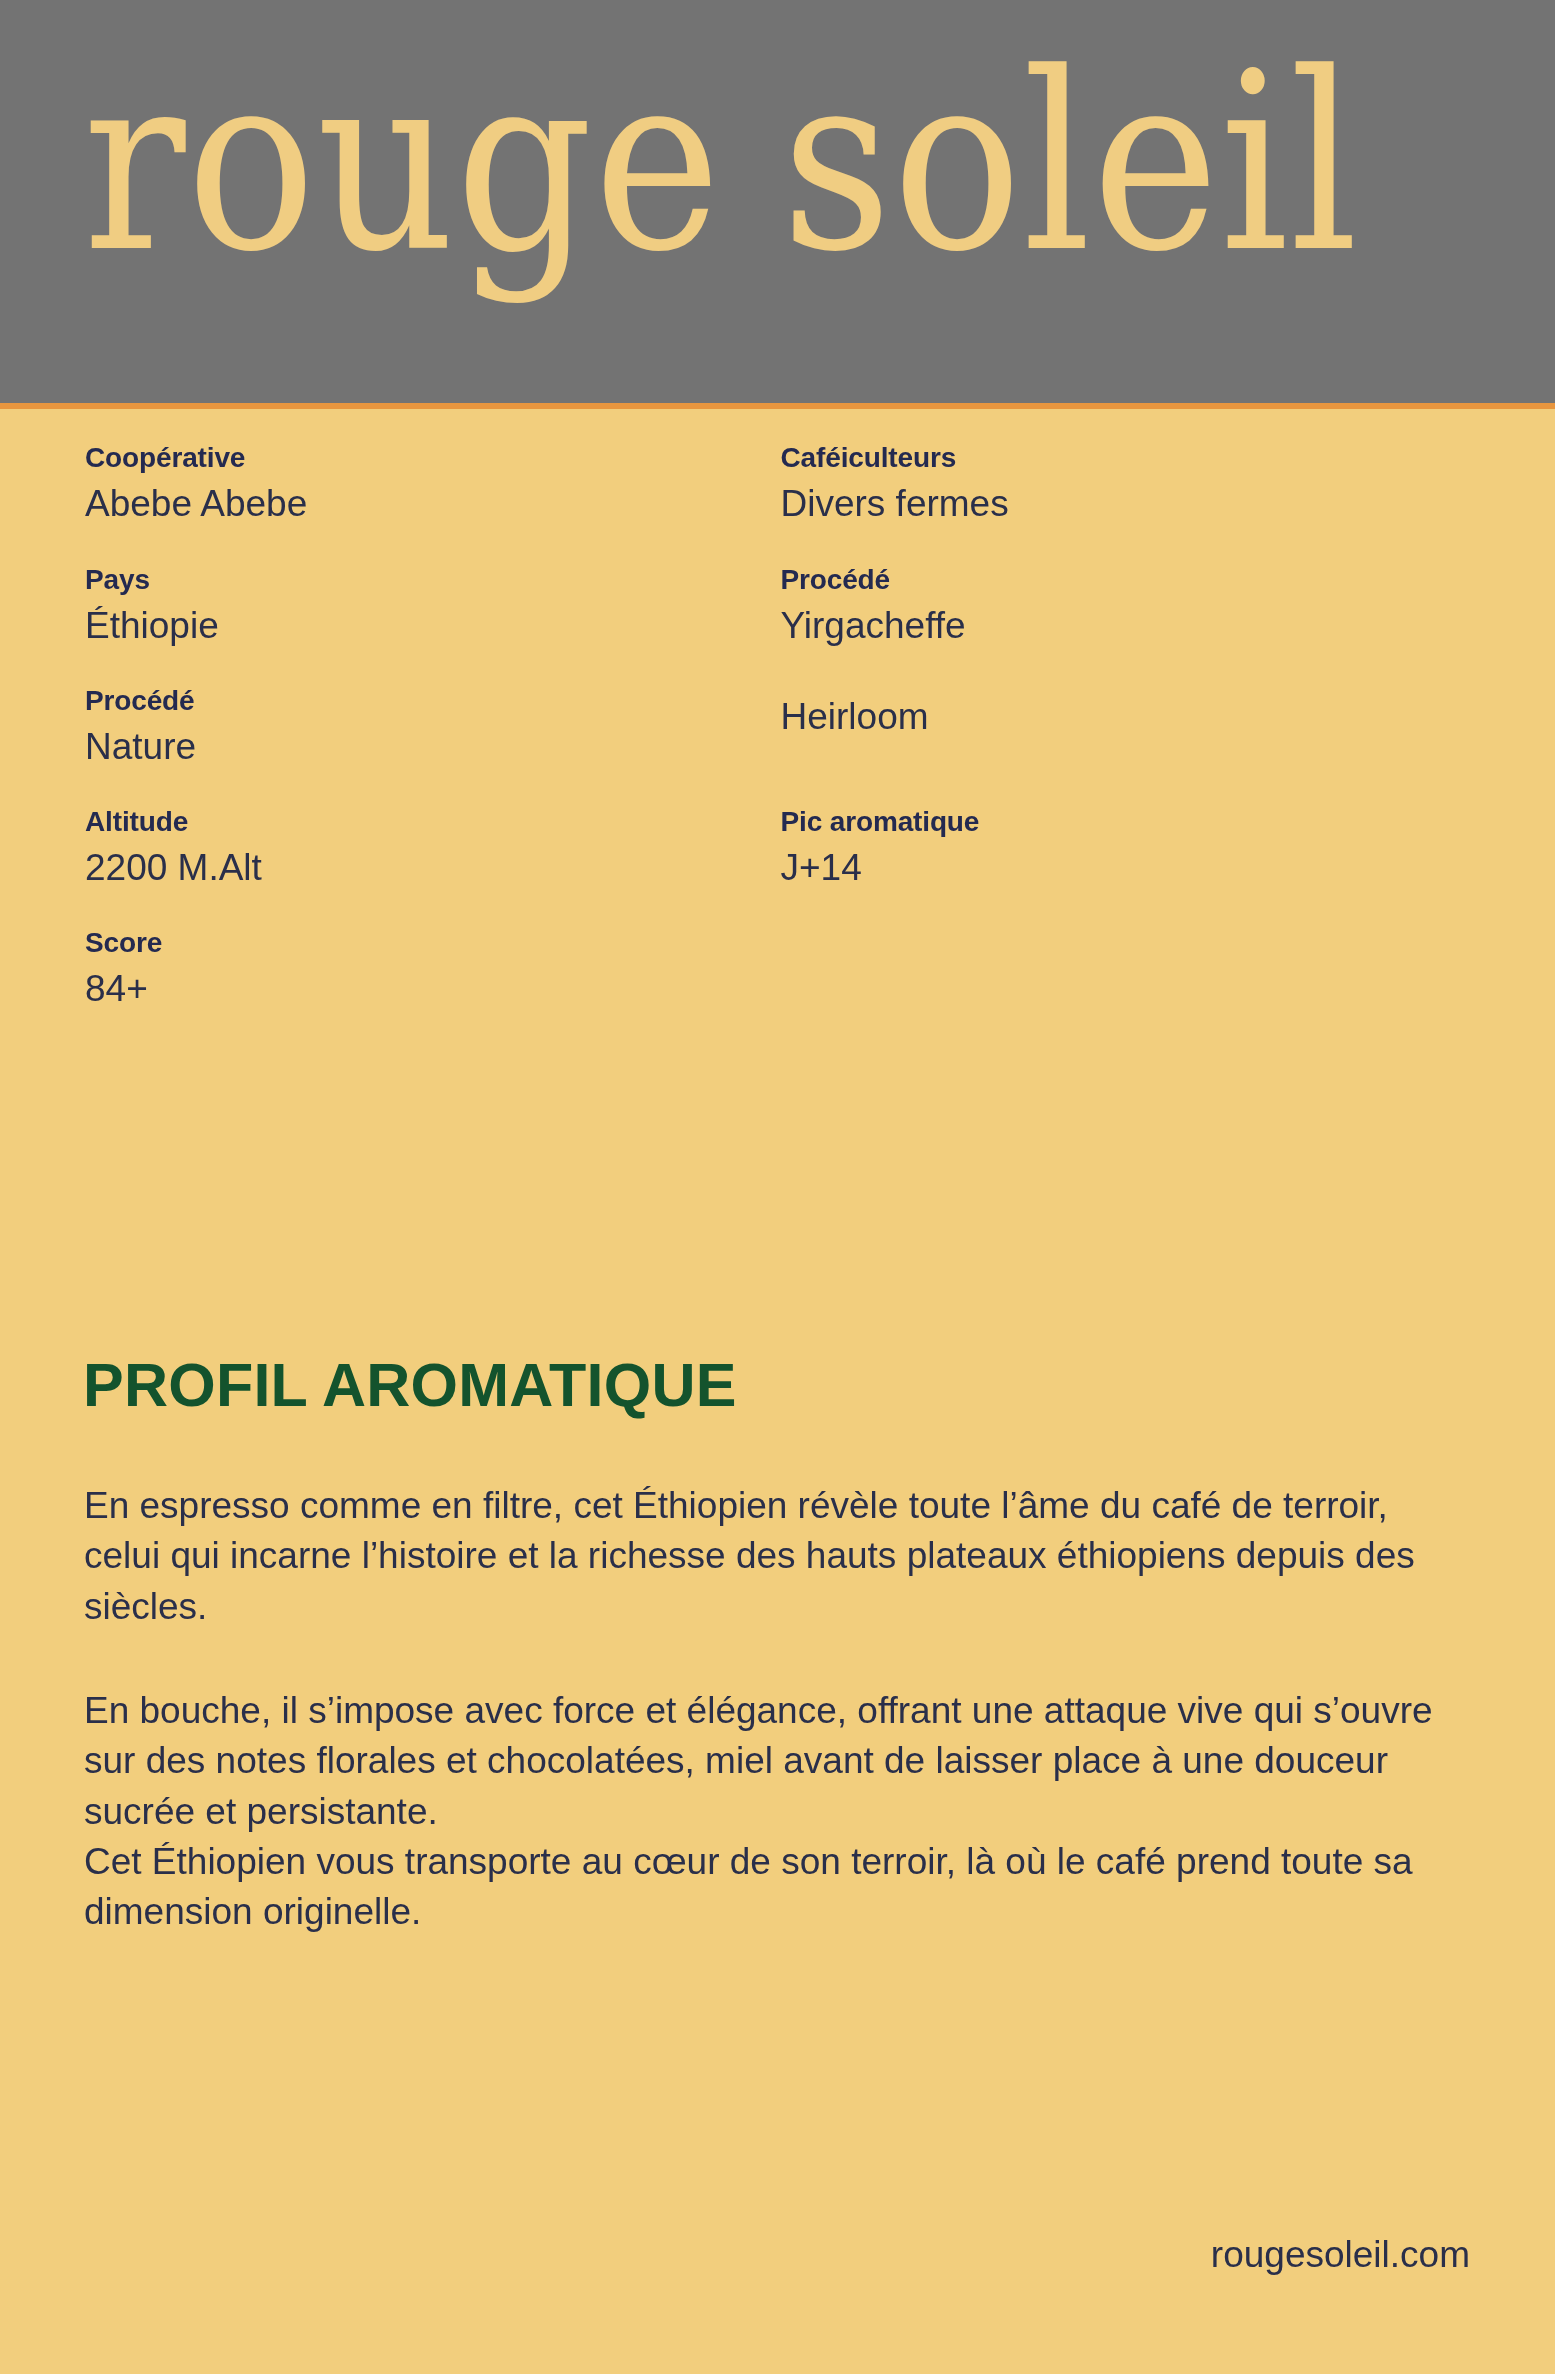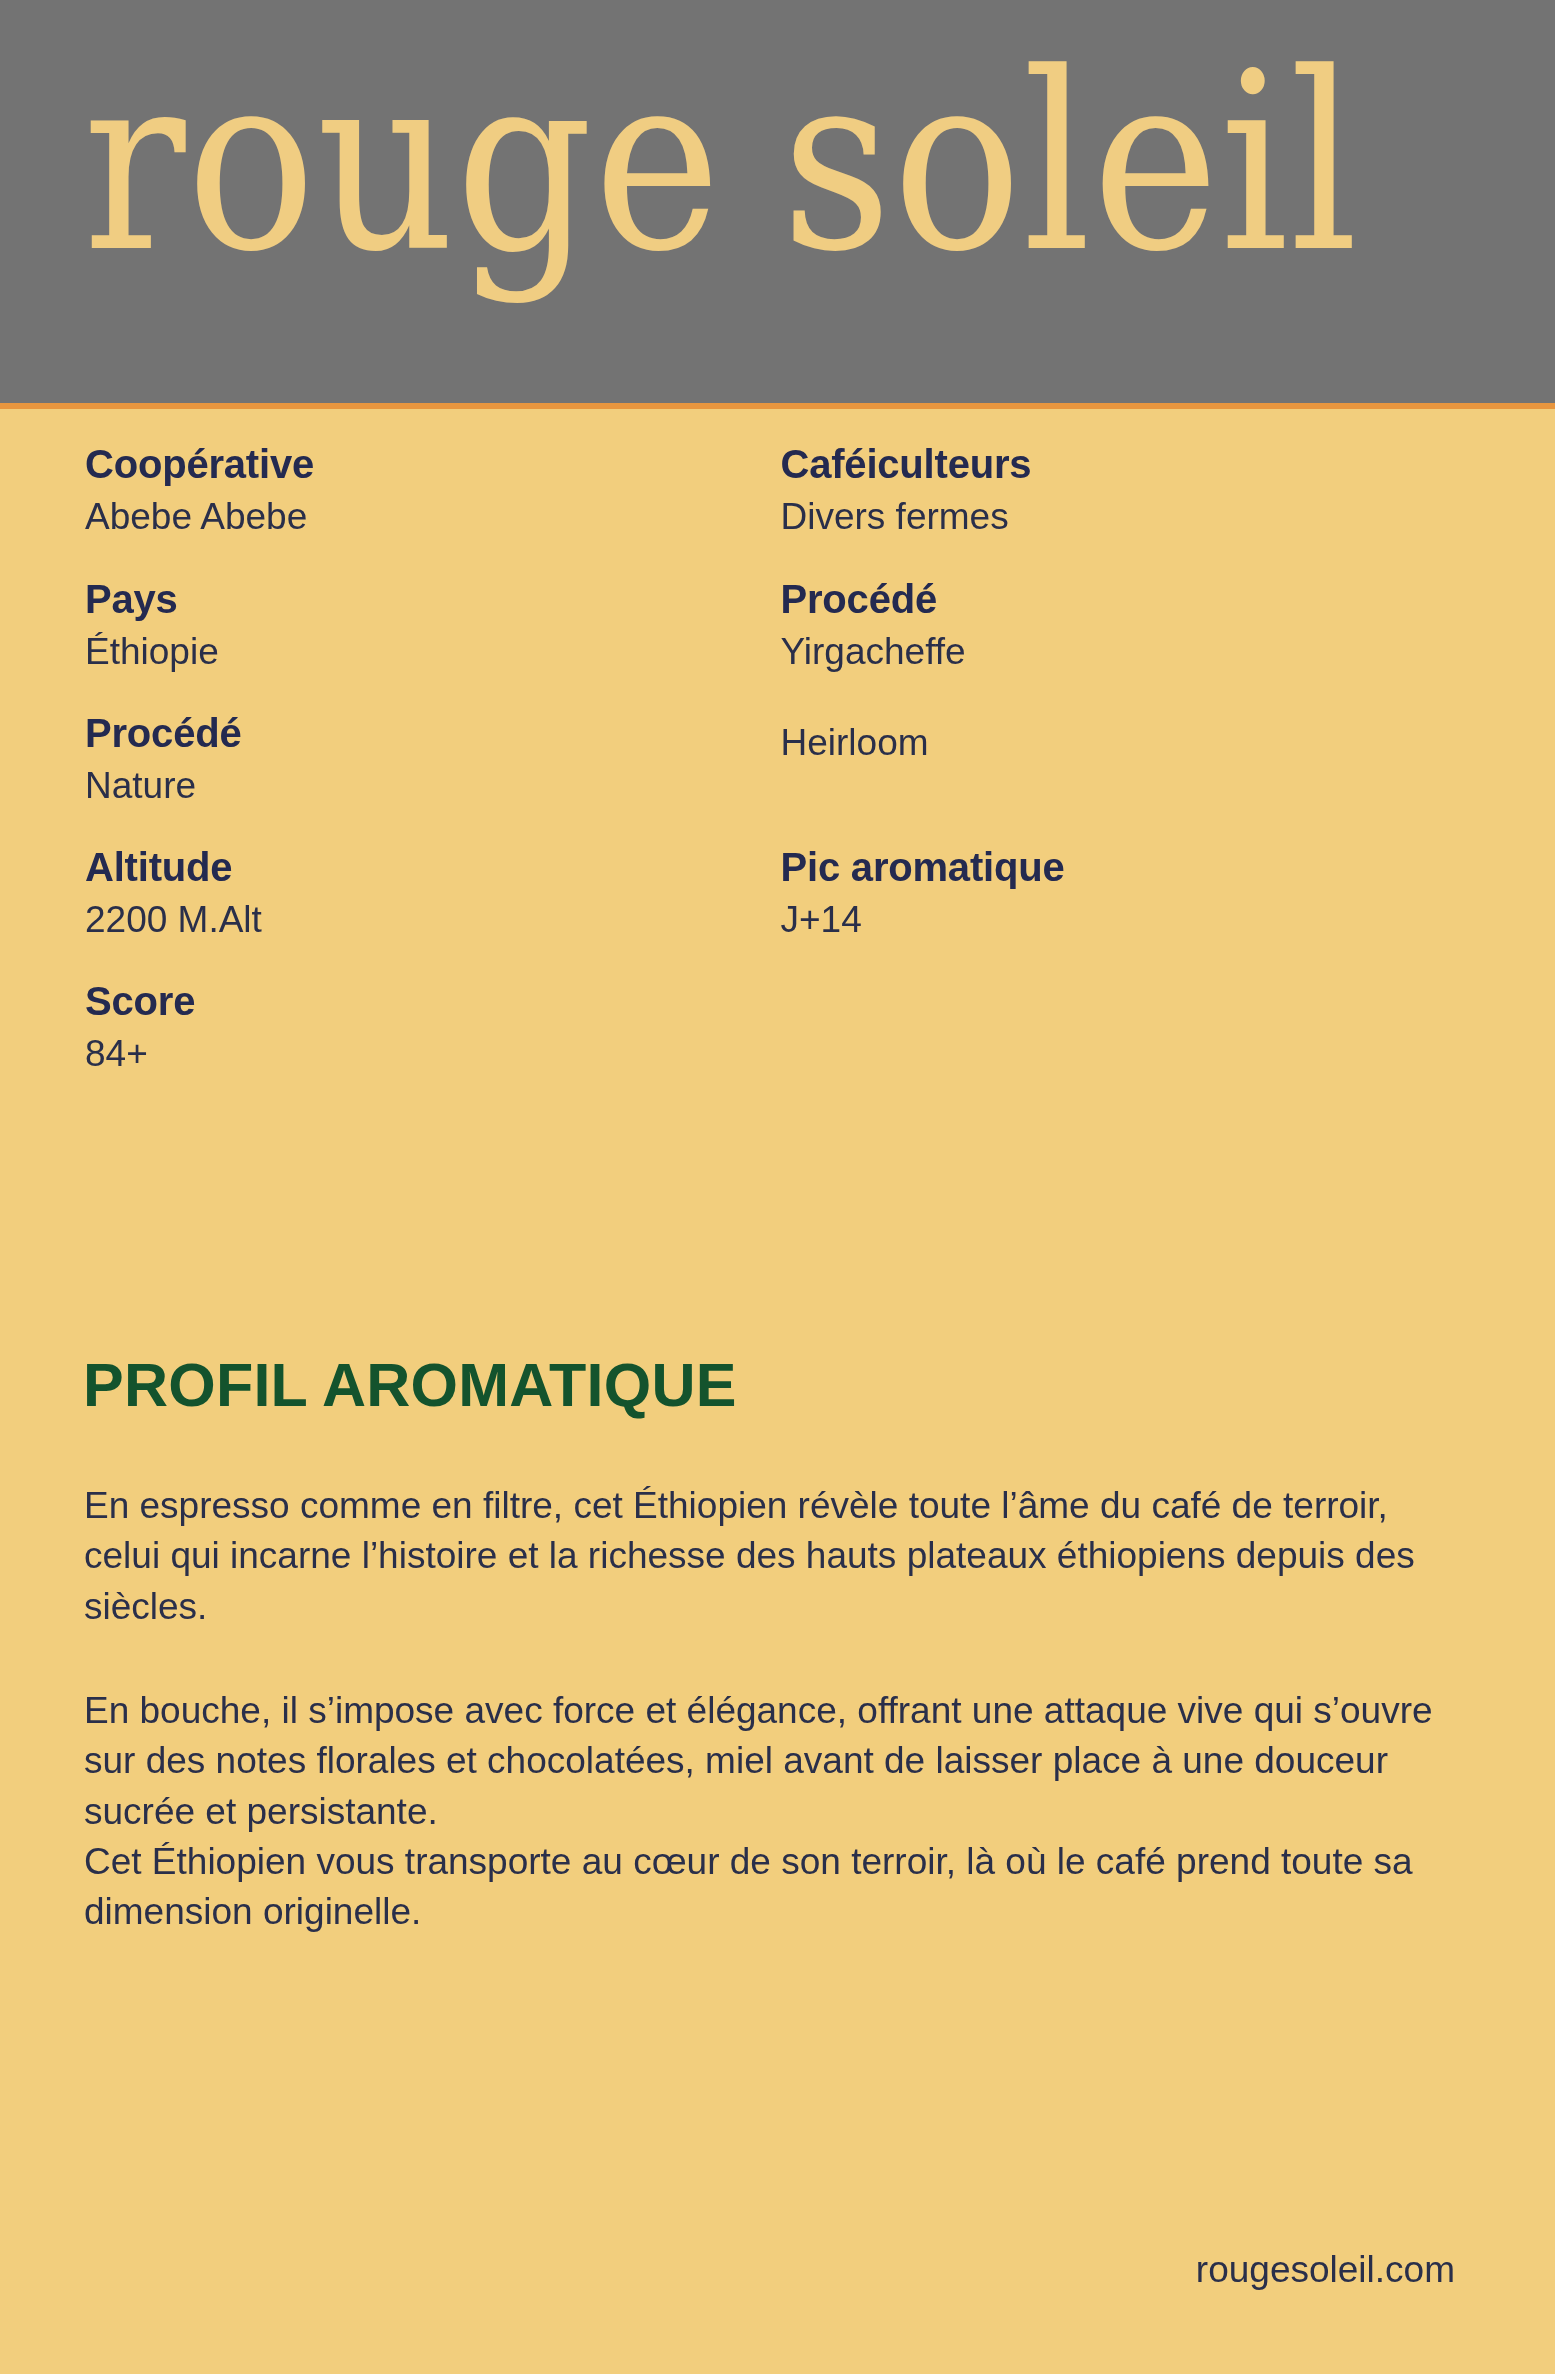--- a/index.html
+++ b/index.html
@@ -63,21 +63,21 @@
   .spec-row {
     display: flex;
     width: 100%;
   }
   .spec-cell {
     width: 700px;
     box-sizing: border-box;
   }
   .spec-label {
     color: #242A50;
-    font-size: 40px;
+    font-size: 28px;
     font-weight: 700;
     line-height: 1.08;
     letter-spacing: -0.005em;
     margin: 0;
   }
   .spec-value {
     color: #2A2F4A;
     font-size: 37px;
     font-weight: 400;
     line-height: 1.1;
@@ -123,21 +123,21 @@
   
   .footer-url {
     position: absolute;
     right: 85px;
     top: 2235px;
     color: #2A2F4A;
     font-size: 37px;
     font-weight: 400;
     line-height: 1;
     text-align: right;
-    margin: 16px;
+    margin: 1px;
   }
 </style>
 </head>
 <body>
 
 <div class="banner">
   <div class="logo-wordmark"><span>rouge</span><span class="gap"></span><span>soleil</span></div>
 </div>
 <div class="banner-rule"></div>
 

